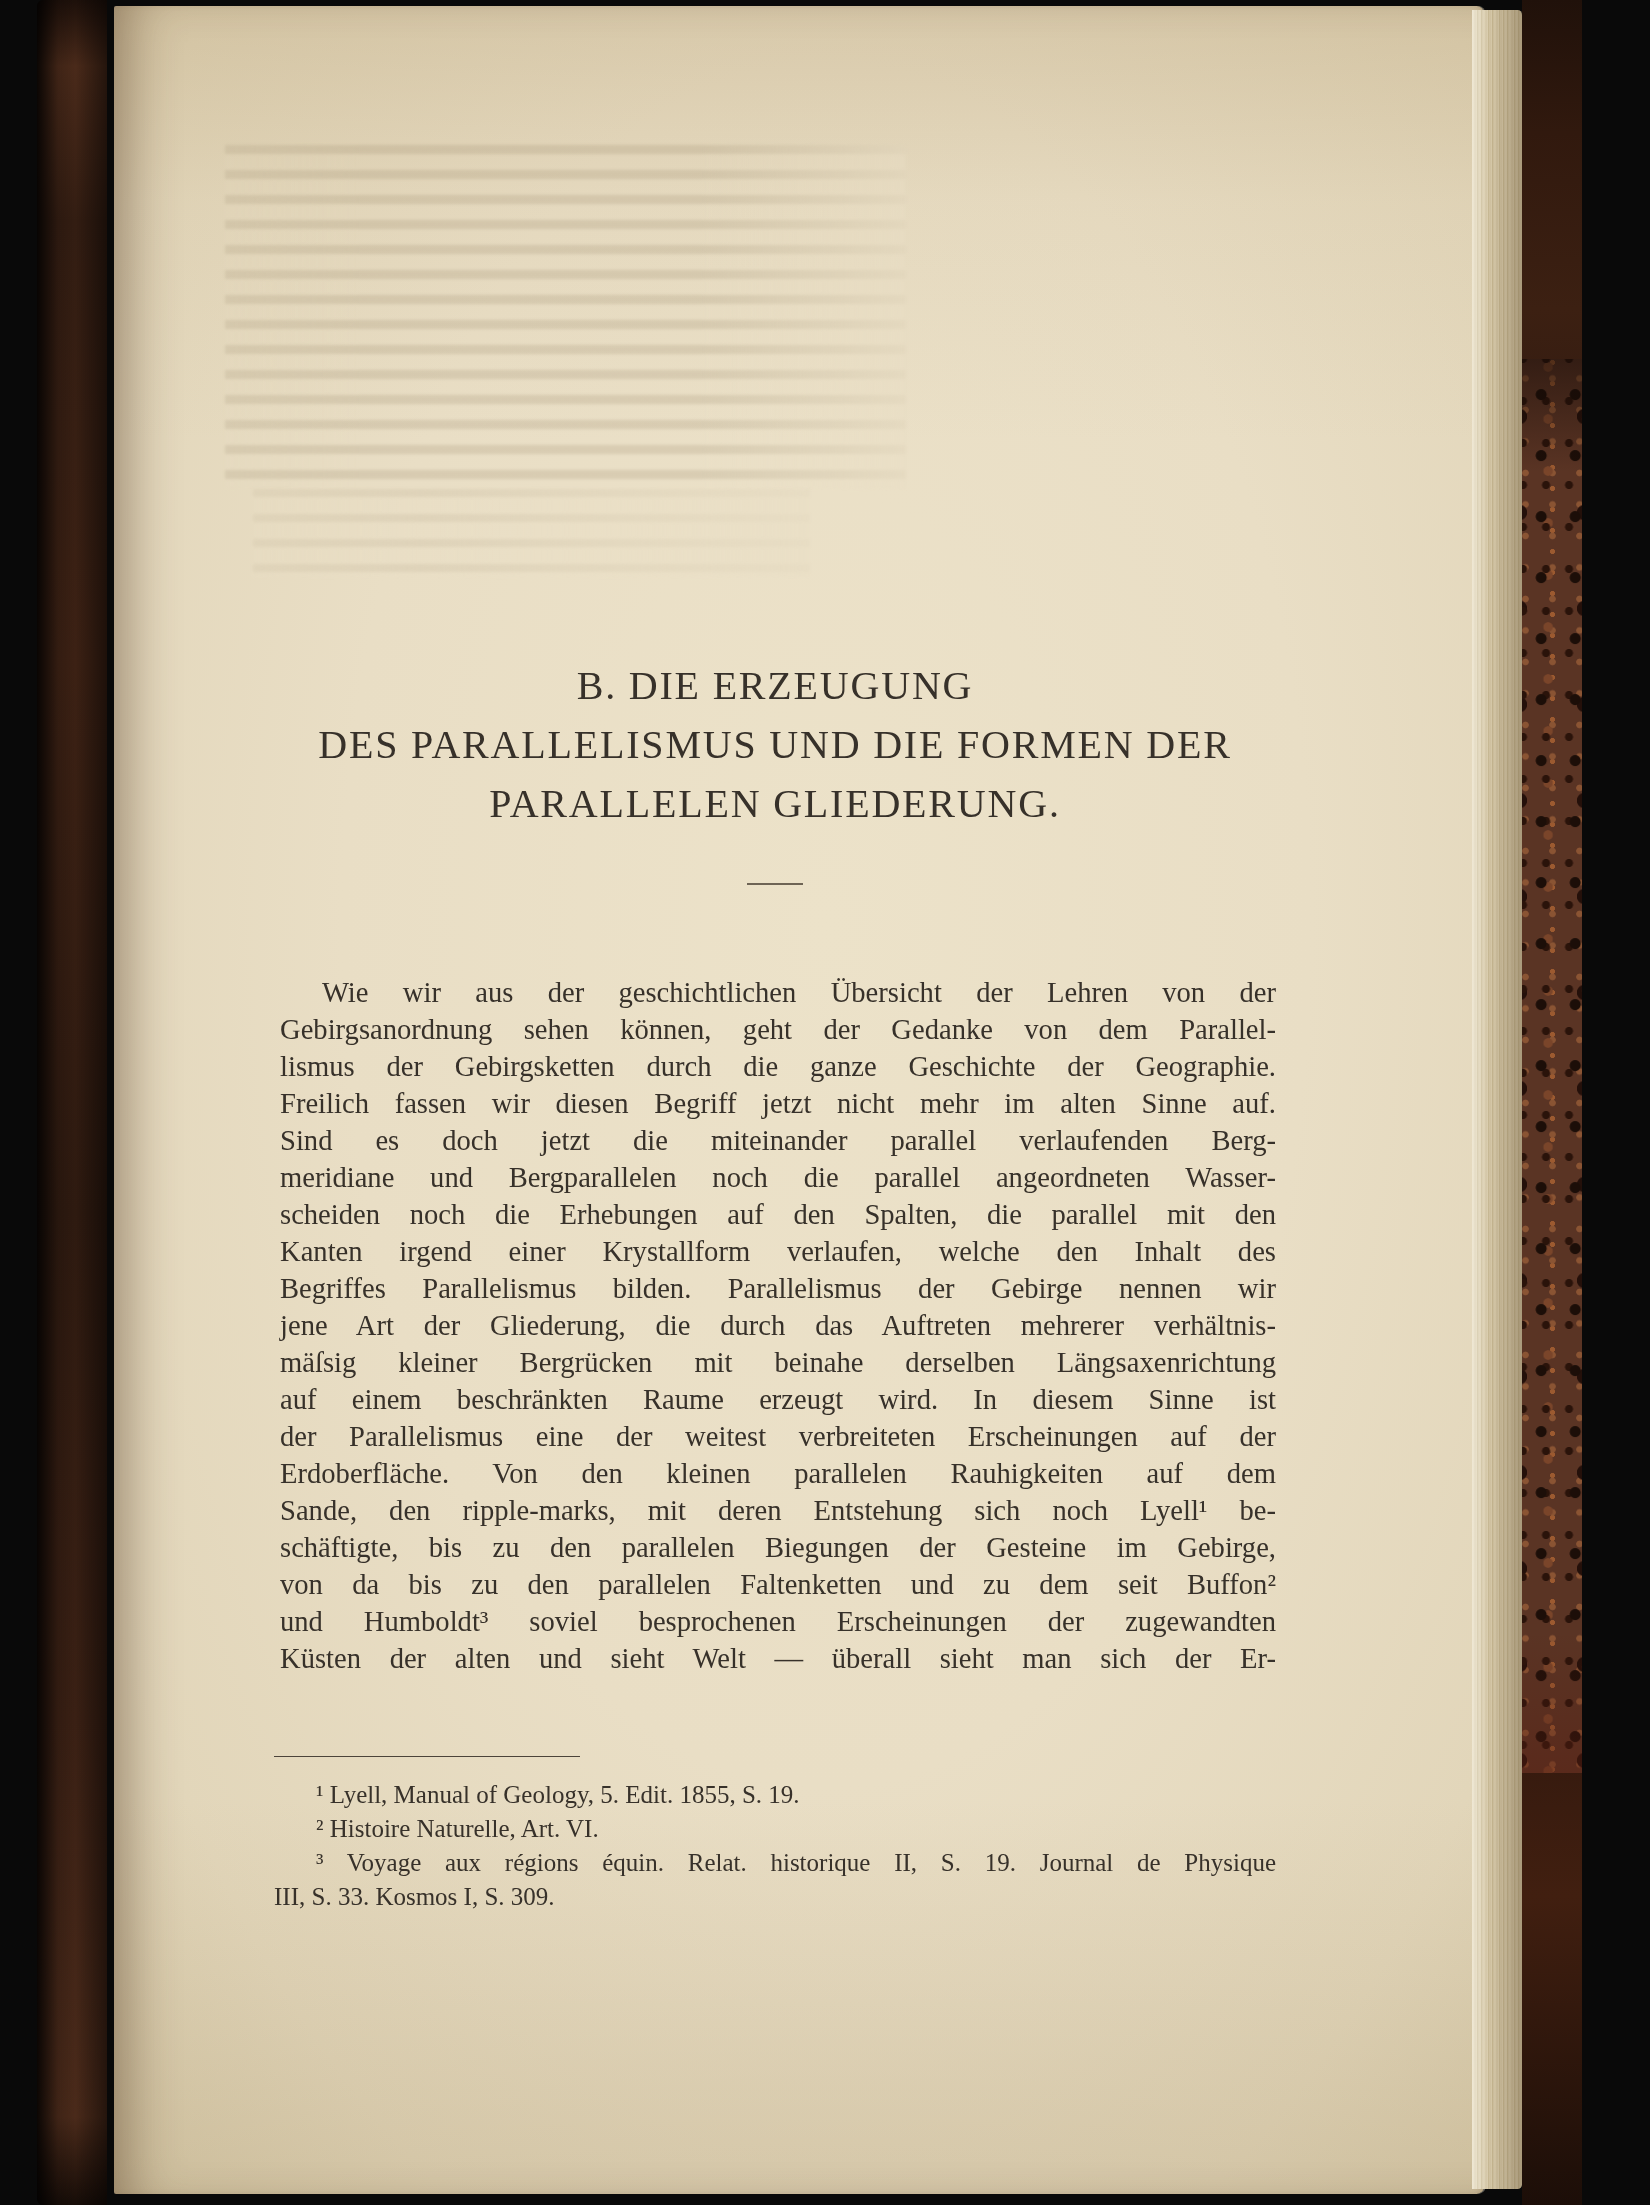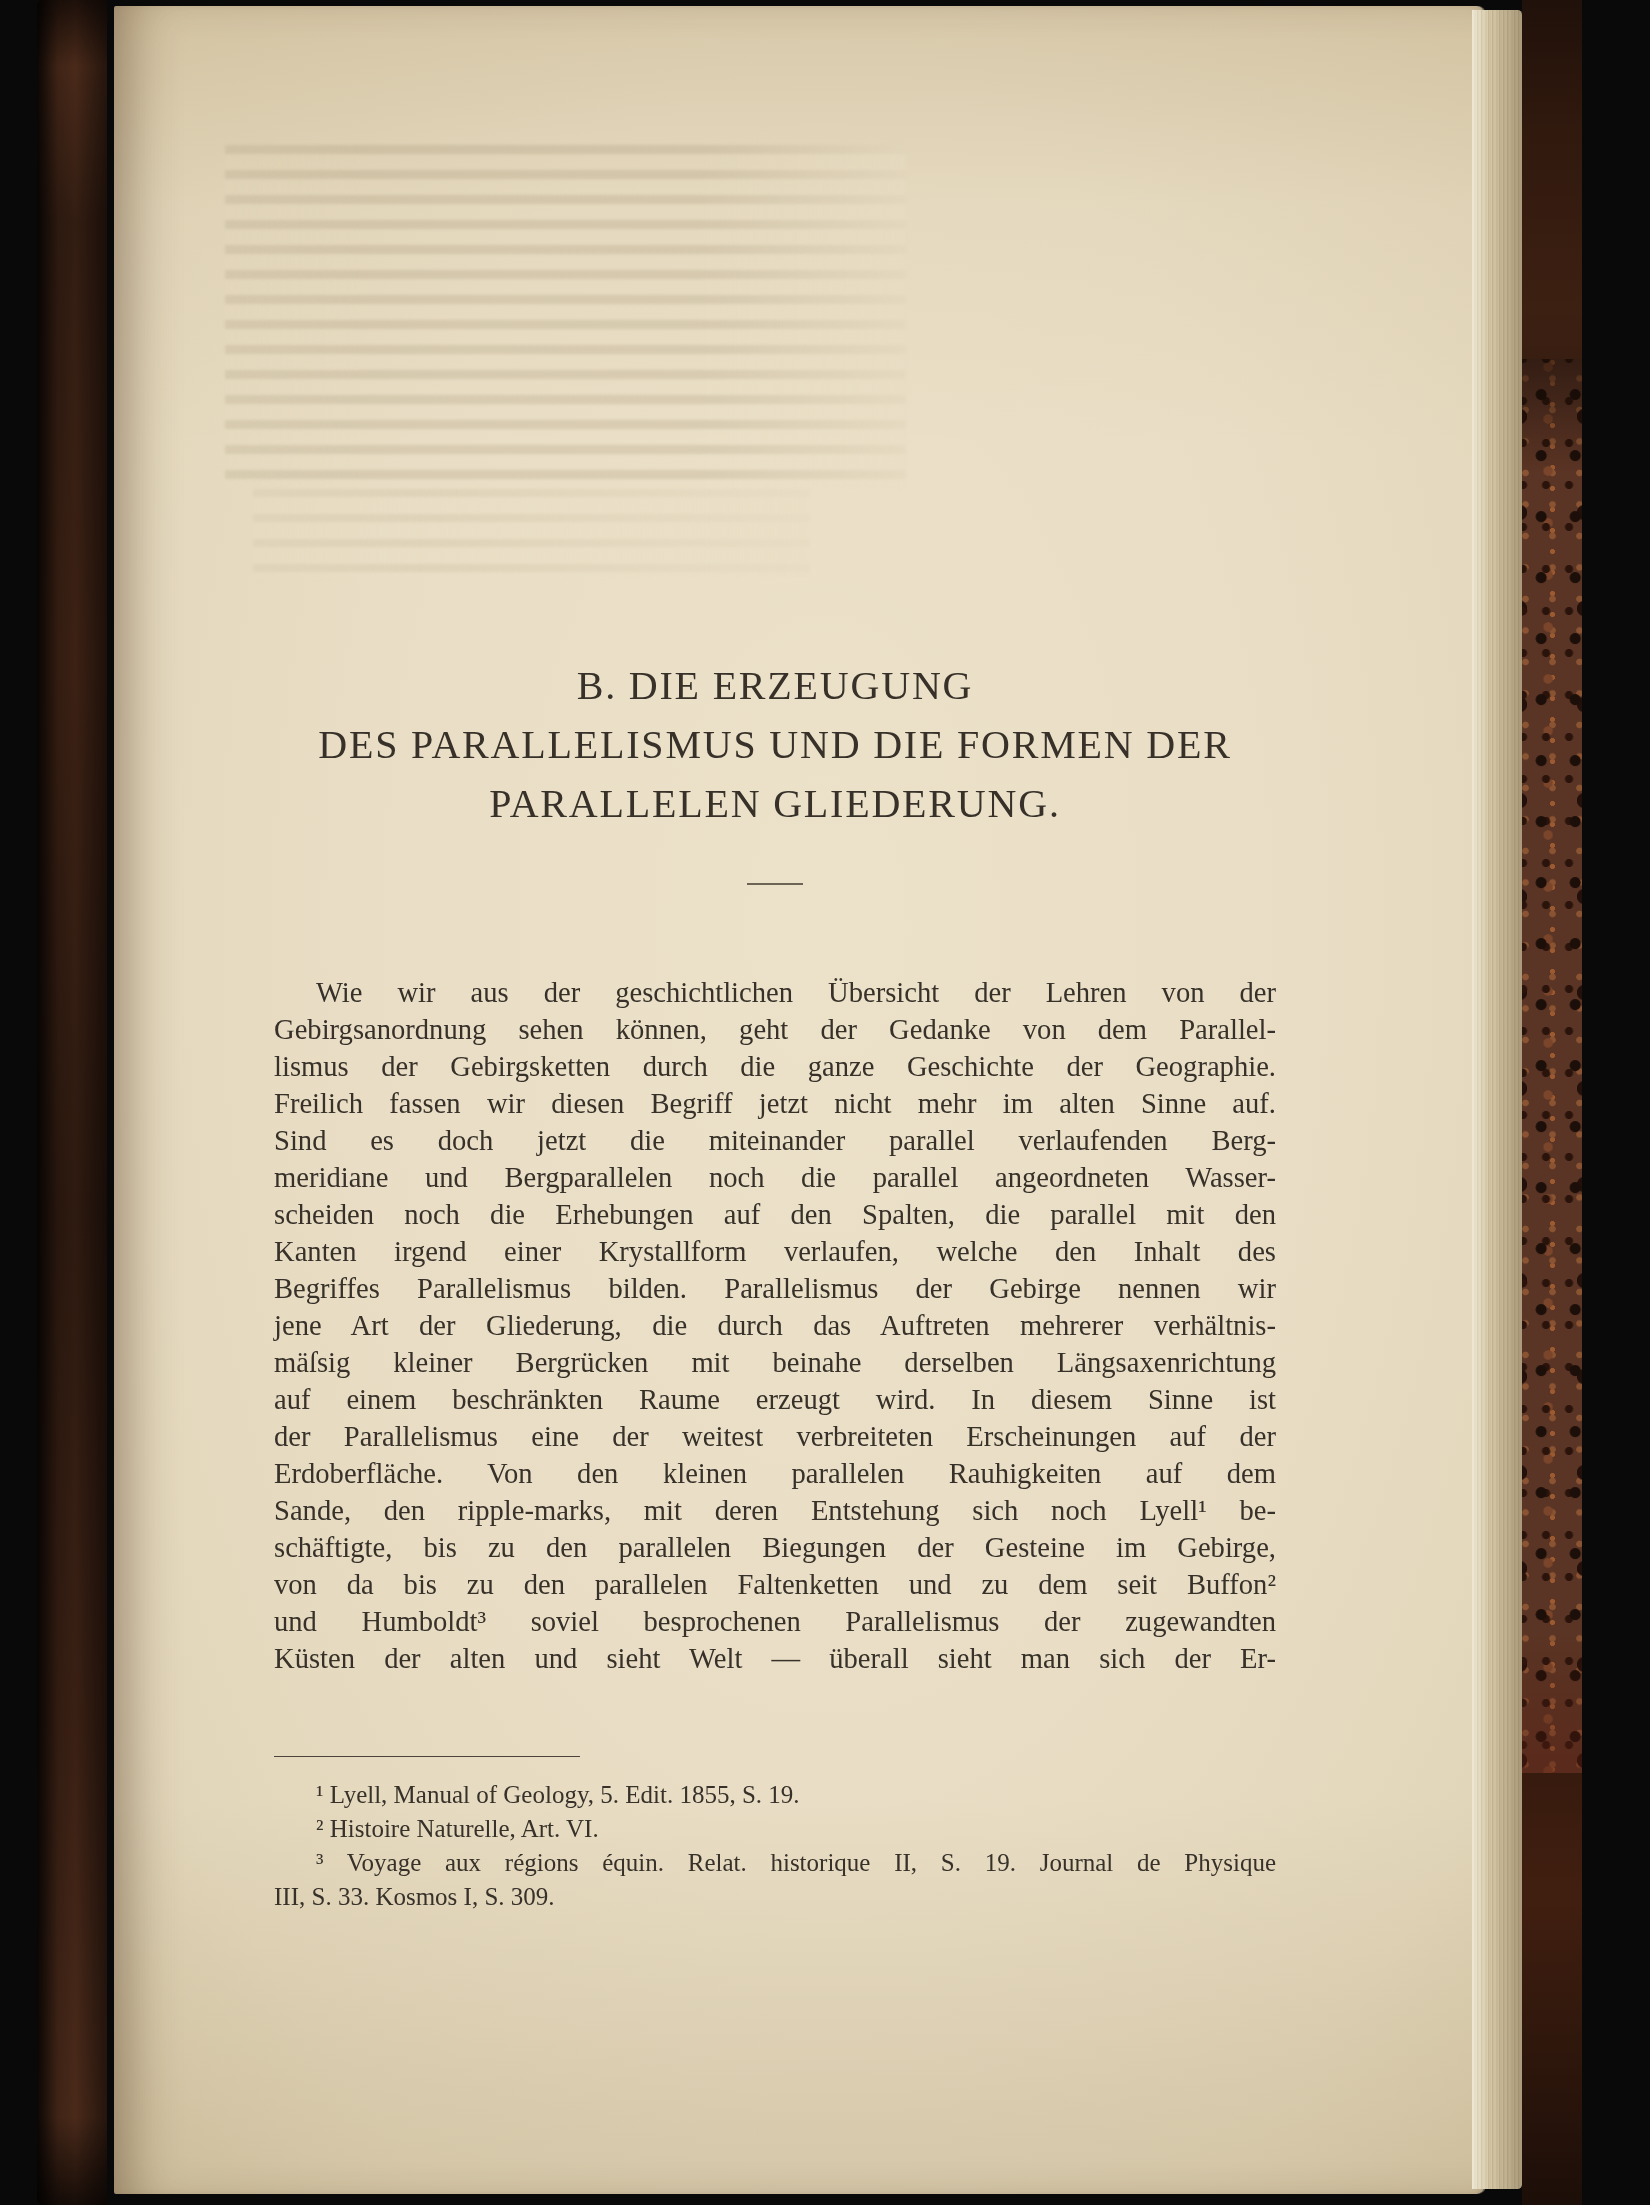--- a/index.html
+++ b/index.html
@@ -107,20 +107,21 @@
   }
   .body {
     top: 968px;
     font-size: 28.6px;
     line-height: 37px;
   }
   .body-line {
     text-align: justify;
     text-align-last: justify;
     white-space: normal;
+    margin-left: 6px;
   }
   .body-line:first-child { text-indent: 42px; }
   .fn-rule {
     position: absolute;
     left: 160px;
     top: 1750px;
     width: 306px;
     height: 1.5px;
     background: #4c443a;
   }
@@ -204,21 +205,21 @@
         <div class="body-line">Kanten irgend einer Krystallform verlaufen, welche den Inhalt des</div>
         <div class="body-line">Begriffes Parallelismus bilden.  Parallelismus der Gebirge nennen wir</div>
         <div class="body-line">jene Art der Gliederung, die durch das Auftreten mehrerer verhältnis-</div>
         <div class="body-line">mäſsig kleiner Bergrücken mit beinahe derselben Längsaxenrichtung</div>
         <div class="body-line">auf einem beschränkten Raume erzeugt wird.  In diesem Sinne ist</div>
         <div class="body-line">der Parallelismus eine der weitest verbreiteten Erscheinungen auf der</div>
         <div class="body-line">Erdoberfläche.  Von den kleinen parallelen Rauhigkeiten auf dem</div>
         <div class="body-line">Sande, den ripple-marks, mit deren Entstehung sich noch Lyell¹ be-</div>
         <div class="body-line">schäftigte, bis zu den parallelen Biegungen der Gesteine im Gebirge,</div>
         <div class="body-line">von da bis zu den parallelen Faltenketten und zu dem seit Buffon²</div>
-        <div class="body-line">und Humboldt³ soviel besprochenen Parallelismus der zugewandten</div>
+        <div class="body-line">und Humboldt³ soviel besprochenen Erscheinungen der zugewandten</div>
         <div class="body-line">Küsten der alten und sieht Welt — überall sieht man sich der Er-</div>
       </div>
 
     <div class="fn-rule"></div>
 
     <div class="textcol footnotes" style="position:absolute;">
         <div class="fn-line">¹ Lyell, Manual of Geology, 5. Edit. 1855, S. 19.</div>
         <div class="fn-line">² Histoire Naturelle, Art. VI.</div>
         <div class="fn-line">³ Voyage aux régions équin. Relat. historique II, S. 19.  Journal de Physique</div>
         <div class="fn-line">III, S. 33.  Kosmos I, S. 309.</div>

